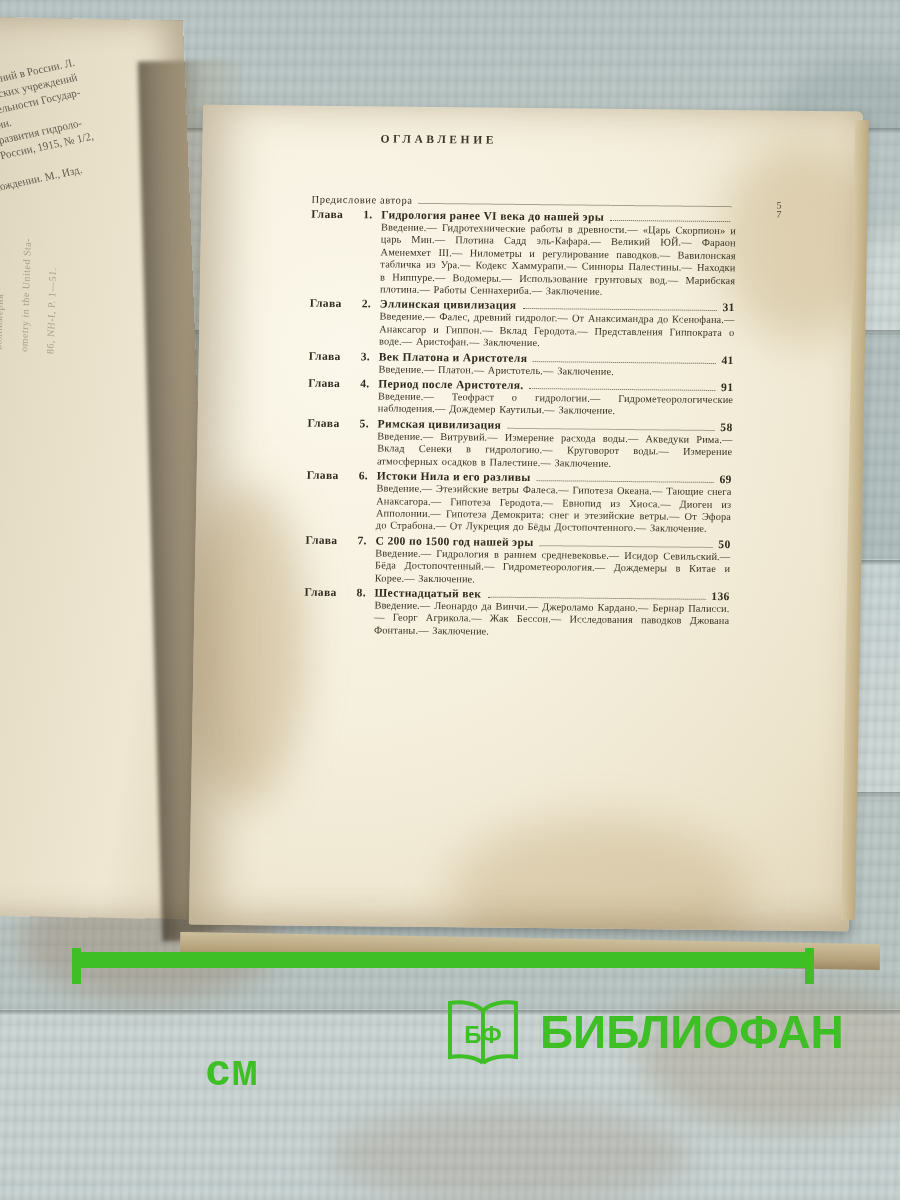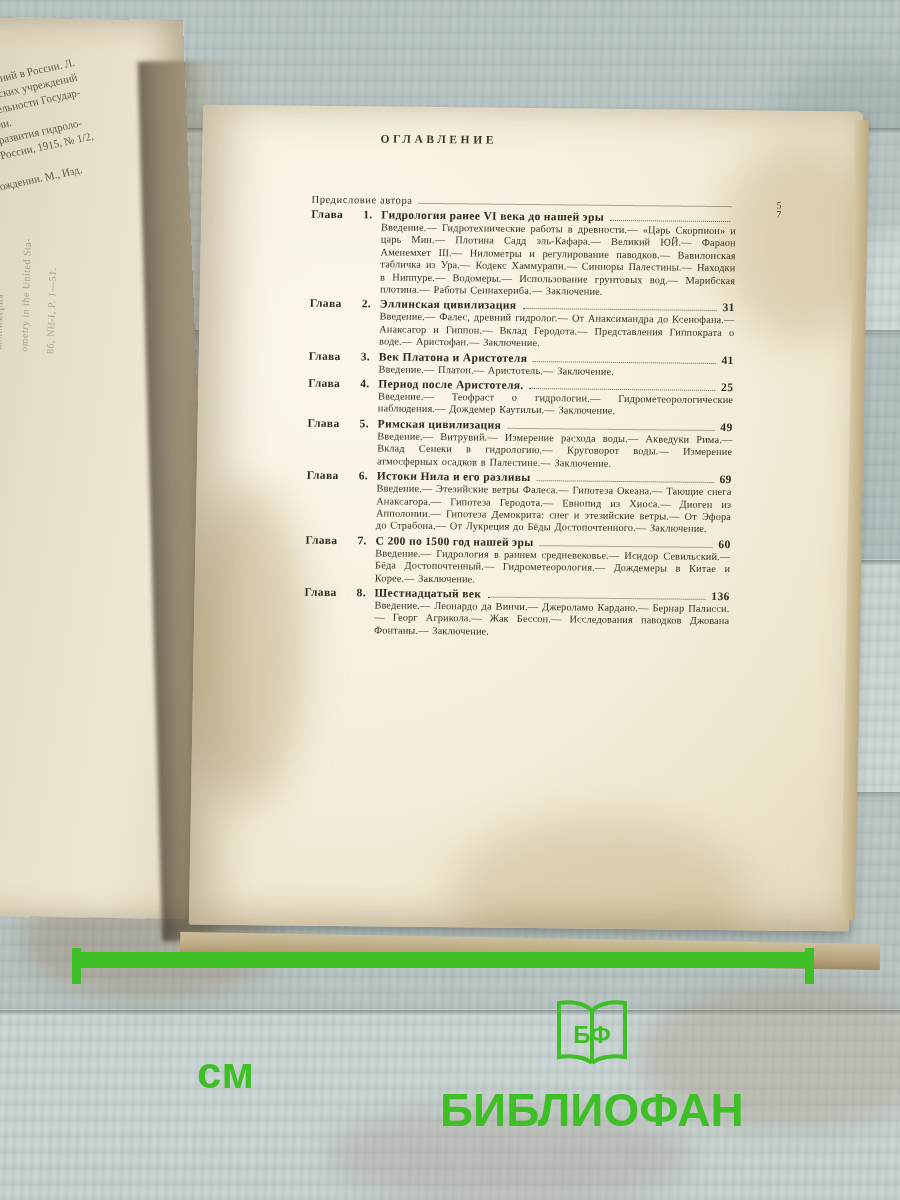--- a/index.html
+++ b/index.html
@@ -287,35 +287,34 @@
     top: 980px;
     font-family: "Liberation Sans", sans-serif;
     font-weight: 700;
     font-size: 104px;
     line-height: 104px;
     color: #3fbf26;
     letter-spacing: -2px;
   }
   .measure-unit {
     position: absolute;
-    left: 197px;
+    left: 205px;
     top: 1048px;
-    font-family: Liberation Sans, sans-serif;
+    font-family: Liberation Mono, monospace;
     font-weight: 700;
     font-size: 44px;
     color: #3fbf26;
   }
   .brand {
     position: absolute;
     left: 440px;
     top: 995px;
     display: flex;
     align-items: center;
     gap: 14px;
-    flex-direction: column;
   }
   .brand-mark {
     width: 86px;
     height: 74px;
     position: relative;
   }
   .brand-text {
     font-family: "Liberation Sans", sans-serif;
     font-weight: 700;
     font-size: 46px;
@@ -411,32 +410,32 @@
             </div>
             <div class="entry-body">Введение.— Платон.— Аристотель.— Заключение.</div>
           </div>
 
           <div class="entry">
             <div class="entry-head">
               <span class="ch-word">Глава</span>
               <span class="ch-num">4.</span>
               <span class="ch-title">Период после Аристотеля.</span>
               <span class="lead"></span>
-              <span class="pg">25</span>
+              <span class="pg">91</span>
             </div>
             <div class="entry-body">Введение.— Теофраст о гидрологии.— Гидрометеорологические наблюдения.— Дождемер Каутильи.— Заключение.</div>
           </div>
 
           <div class="entry">
             <div class="entry-head">
               <span class="ch-word">Глава</span>
               <span class="ch-num">5.</span>
               <span class="ch-title">Римская цивилизация</span>
               <span class="lead"></span>
-              <span class="pg">49</span>
+              <span class="pg">58</span>
             </div>
             <div class="entry-body">Введение.— Витрувий.— Измерение расхода воды.— Акведуки Рима.— Вклад Сенеки в гидрологию.— Круговорот воды.— Измерение атмосферных осадков в Палестине.— Заключение.</div>
           </div>
 
           <div class="entry">
             <div class="entry-head">
               <span class="ch-word">Глава</span>
               <span class="ch-num">6.</span>
               <span class="ch-title">Истоки Нила и его разливы</span>
               <span class="lead"></span>
@@ -444,21 +443,21 @@
             </div>
             <div class="entry-body">Введение.— Этезийские ветры Фалеса.— Гипотеза Океана.— Тающие снега Анаксагора.— Гипотеза Геродота.— Евнопид из Хиоса.— Диоген из Апполонии.— Гипотеза Демокрита: снег и этезийские ветры.— От Эфора до Страбона.— От Лукреция до Бёды Достопочтенного.— Заключение.</div>
           </div>
 
           <div class="entry">
             <div class="entry-head">
               <span class="ch-word">Глава</span>
               <span class="ch-num">7.</span>
               <span class="ch-title">С 200 по 1500 год нашей эры</span>
               <span class="lead"></span>
-              <span class="pg">60</span>
+              <span class="pg">50</span>
             </div>
             <div class="entry-body">Введение.— Гидрология в раннем средневековье.— Исидор Севильский.— Бёда Достопочтенный.— Гидрометеорология.— Дождемеры в Китае и Корее.— Заключение.</div>
           </div>
 
           <div class="entry">
             <div class="entry-head">
               <span class="ch-word">Глава</span>
               <span class="ch-num">8.</span>
               <span class="ch-title">Шестнадцатый век</span>
               <span class="lead"></span>

